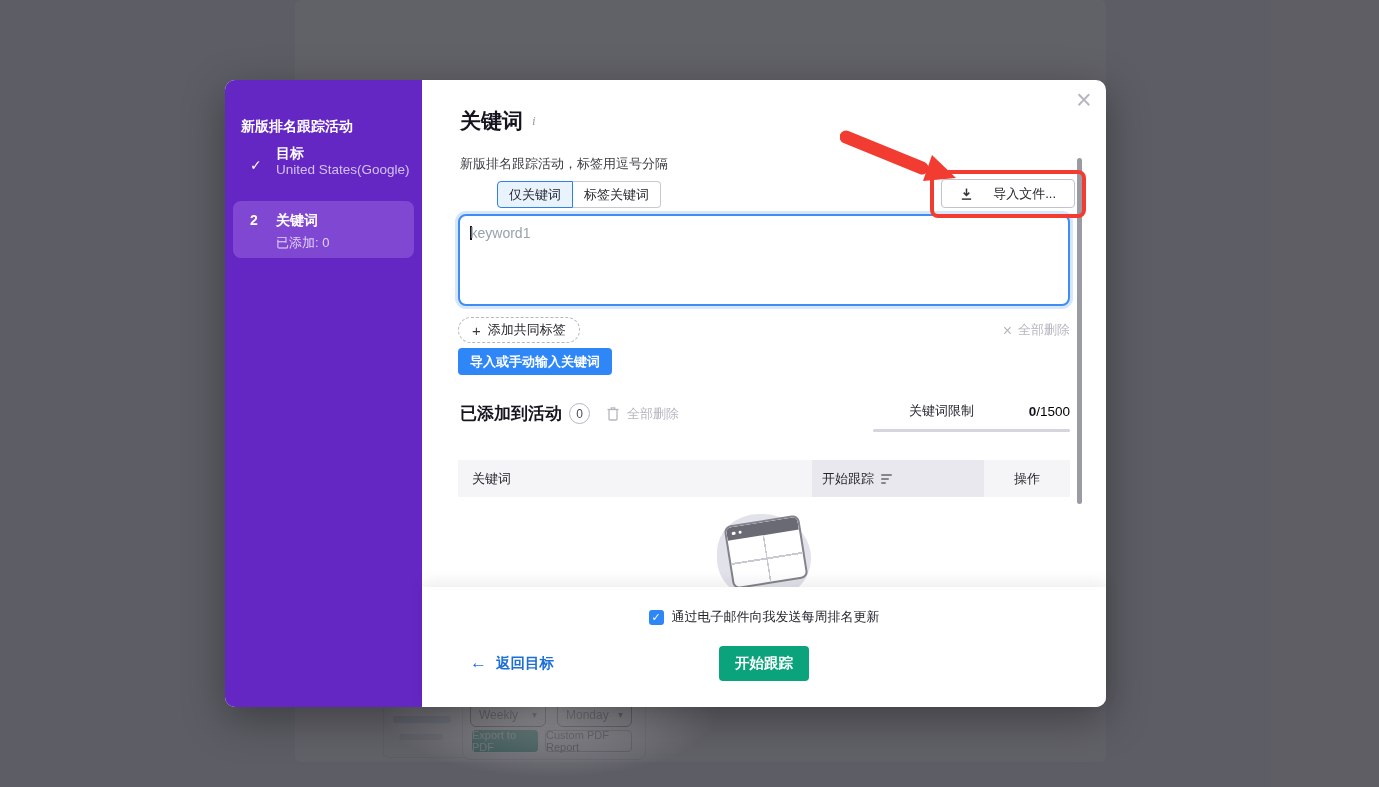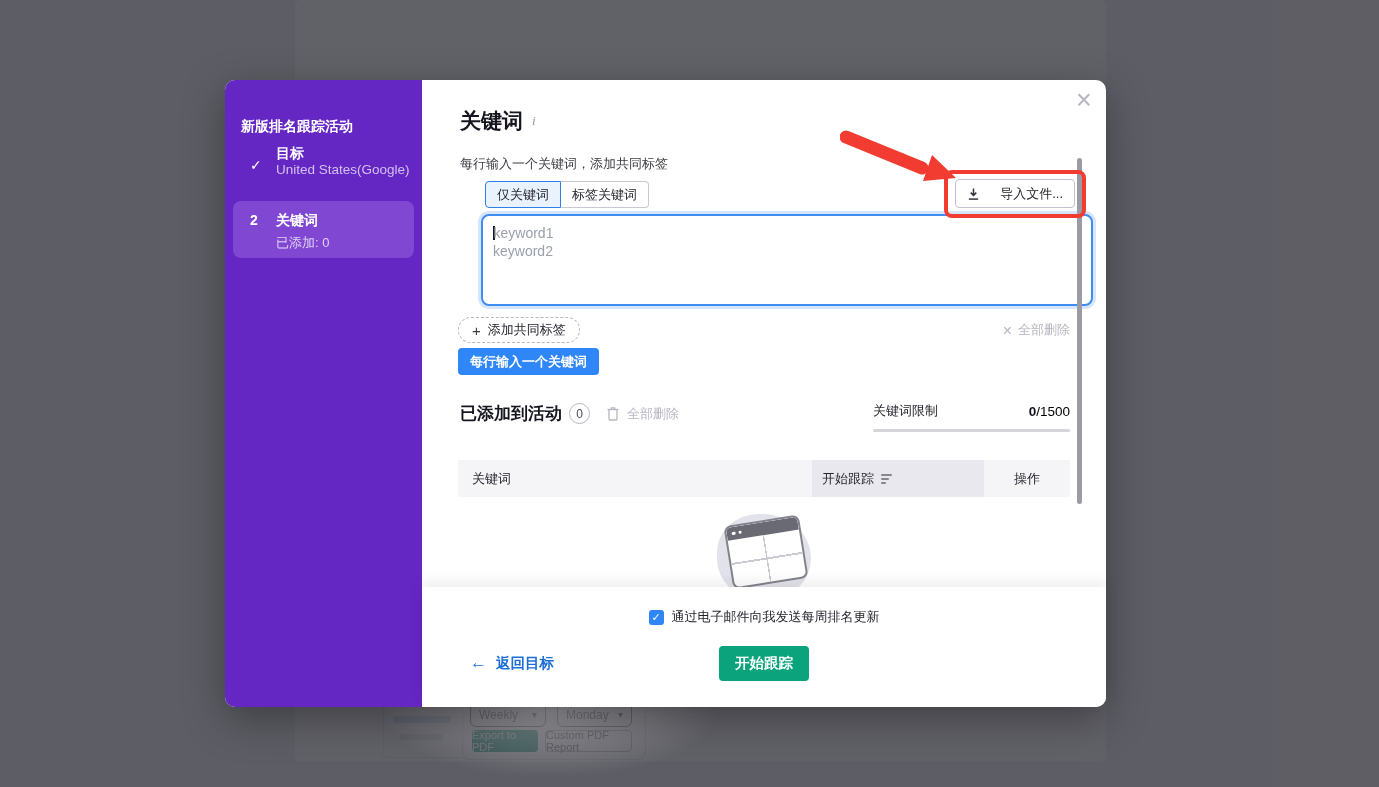--- a/index.html
+++ b/index.html
@@ -41,48 +41,48 @@
   .sb-step2-sub { position:absolute; left:43px; top:33px; font-size:13px; color:#e0d2f6; }
 
   
   .content { position:relative; width:684px; height:627px; }
   .close { position:absolute; left:646px; top:4px; width:32px; height:32px; font-size:27px; line-height:32px; text-align:center; color:#b6b6c2; cursor:pointer; z-index:7; }
   .title-row { position:absolute; left:38px; top:27px; display:flex; align-items:flex-start; }
   .title-row h1 { font-size:21px; font-weight:bold; color:#15151f; }
   .info { margin-left:9px; margin-top:6px; font-family:"Liberation Serif","DejaVu Serif",serif; font-style:italic; font-size:13px; color:#9a9aa6; }
   .subtitle { position:absolute; left:38px; top:75px; font-size:13px; color:#3c3c44; }
 
-  .tabs { position:absolute; left:24px; top:101px; display:flex;padding-left:39px; }
+  .tabs { position:absolute; left:36px; top:101px; display:flex;padding-left:39px; }
   .tab { height:27px; padding:0 11px; font-size:13px; display:flex; align-items:center; cursor:pointer; }
   .tab-active { border:1px solid #2e7fe9; background:#e9f3fe; border-radius:4px 0 0 4px; color:#1f1f28; }
   .tab-idle { border:1px solid #c8c8d0; border-left:none; background:#fff; border-radius:0 4px 4px 0; color:#26262e; }
 
   .import-wrap { position:absolute; right:31px; top:99px; z-index:6; }
   .red-frame { position:absolute; left:-11px; top:-9px; right:-11px; bottom:-10px; border:4px solid #f23c31; border-radius:8px; pointer-events:none; }
-  .import-btn { position:relative; height:29px; padding:0 11px; background:#fff; border:1px solid #c2c2cc; border-radius:4px; font-size:13px; color:#26262e; display:flex; align-items:center; gap:20px; cursor:pointer; font-family:inherit; }
-
-  .kw-textarea { position:absolute; left:36px; top:134px; width:612px; height:92px; border:2px solid #3f8cf3; border-radius:8px; box-shadow:0 0 0 3px rgba(64,141,244,0.22); background:#fff; padding:8px 10px; font-size:14px; line-height:18px; color:#9aa1ac; cursor:text;margin-left:23px; }
+  .import-btn { position:relative; height:29px; padding:0 18px; background:#fff; border:1px solid #c2c2cc; border-radius:4px; font-size:13px; color:#26262e; display:flex; align-items:center; gap:20px; cursor:pointer; font-family:inherit; }
+
+  .kw-textarea { position:absolute; left:36px; top:134px; width:612px; height:92px; border:2px solid #3f8cf3; border-radius:8px; box-shadow:0 0 0 3px rgba(64,141,244,0.22); background:#fff; padding:8px 10px; font-size:14px; line-height:18px; color:#9aa1ac; cursor:text; }
   .caret { display:inline-block; width:1.5px; height:14px; background:#15151f; vertical-align:-2px; margin-right:-1px; }
 
   .tagrow { position:absolute; left:36px; top:237px; width:612px; display:flex; justify-content:space-between; align-items:center; }
   .tag-pill { display:flex; align-items:center; gap:7px; border:1px dashed #b6b6c0; border-radius:13px; padding:3px 13px; font-size:13px; color:#26262e; background:#fff; cursor:pointer; }
   .tag-pill .plus { font-size:15px; color:#3a3a42; line-height:13px; }
   .clear-all { display:flex; align-items:center; gap:6px; font-size:13px; color:#b6b6c0; cursor:default; }
   .clear-all .x { font-size:16px; line-height:13px; }
 
   .add-btn { position:absolute; left:36px; top:268px; height:27px; padding:0 12px; background:#2e86f7; border:none; border-radius:4px; color:#fff; font-size:13px; font-weight:bold; cursor:pointer; font-family:inherit; }
 
   .section-row { position:absolute; left:38px; top:322px; width:610px; display:flex; justify-content:space-between; align-items:flex-start; }
   .section-left { display:flex; align-items:center; }
   .section-left h2 { font-size:17px; font-weight:bold; color:#15151f; }
   .badge { width:21px; height:21px; border:1px solid #b6b6c0; border-radius:50%; font-size:12px; color:#4c4c55; display:flex; align-items:center; justify-content:center; margin-left:7px; }
   .trash { margin-left:16px; display:flex; align-items:center; }
   .del-all { margin-left:7px; font-size:13px; color:#b6b6c0; }
   .limit { width:197px; }
-  .limit-top { display:flex; justify-content:space-between; align-items:flex-end; }
+  .limit-top { display:flex; justify-content:space-between; align-items:flex-end;margin-left:36px; }
   .limit-label { font-size:13px; color:#1f1f28; }
   .limit-used { font-size:13.5px; font-weight:bold; color:#14141c; }
   .limit-total { font-size:13.5px; color:#000000; }
   .limit-bar { margin-top:9px; height:3px; background:#d5d5dd; border-radius:2px; }
 
   .thead { position:absolute; left:36px; top:380px; width:612px; height:37px; display:flex; align-items:stretch; background:#f5f5f8; font-size:13px; color:#26262e; }
   .th { display:flex; align-items:center; }
   .th-kw { flex:1; padding-left:14px; }
   .th-date { width:172px; background:#e8e8ee; padding-left:10px; gap:7px; cursor:pointer; }
   .th-act { width:86px; justify-content:center; }
@@ -161,55 +161,54 @@
       <div class="title-row">
         <h1>关键词</h1>
         <span class="info">i</span>
       </div>
 
       <svg class="ann-arrow" width="122" height="60" viewBox="0 0 122 60">
         <path d="M6 7 L82 38" stroke="#f23c31" stroke-width="13" stroke-linecap="round" fill="none"></path>
         <path d="M116 48 L92 25 L83 51 Z" fill="#f23c31"></path>
       </svg>
 
-      <div class="subtitle">每行输入一个关键词，添加共同标签</div>
+      <div class="subtitle">新版排名跟踪活动，标签用逗号分隔</div>
 
       <div class="tabs">
         <div class="tab tab-active">仅关键词</div>
         <div class="tab tab-idle">标签关键词</div>
       </div>
 
       <div class="import-wrap">
         <div class="red-frame"></div>
         <button class="import-btn">
           <svg width="13" height="14" viewBox="0 0 14 14">
             <path d="M7 1v7M4 5.5 7 8.5 10 5.5" stroke="#34343c" stroke-width="1.6" fill="none"></path>
             <path d="M2 12.5h10" stroke="#34343c" stroke-width="1.6"></path>
           </svg>
           <span>导入文件...</span>
         </button>
       </div>
 
       <div class="kw-textarea">
         <div><span class="caret"></span><span>keyword1</span></div>
-        <div><span>keyword2</span></div>
       </div>
 
       <div class="tagrow">
         <div class="tag-pill">
           <span class="plus">+</span>
           <span>添加共同标签</span>
         </div>
         <div class="clear-all">
           <span class="x">×</span>
           <span>全部删除</span>
         </div>
       </div>
 
-      <button class="add-btn">每行输入一个关键词</button>
+      <button class="add-btn">导入或手动输入关键词</button>
 
       <div class="section-row">
         <div class="section-left">
           <h2>已添加到活动</h2>
           <span class="badge">0</span>
           <span class="trash">
             <svg width="14" height="15" viewBox="0 0 14 15" fill="none" stroke="#b6b6c0" stroke-width="1.3">
               <path d="M1.5 3.5h11"></path>
               <path d="M3 3.5v9.5a1 1 0 0 0 1 1h6a1 1 0 0 0 1-1V3.5"></path>
               <path d="M5.3 3.2V1.8h3.4v1.4"></path>

